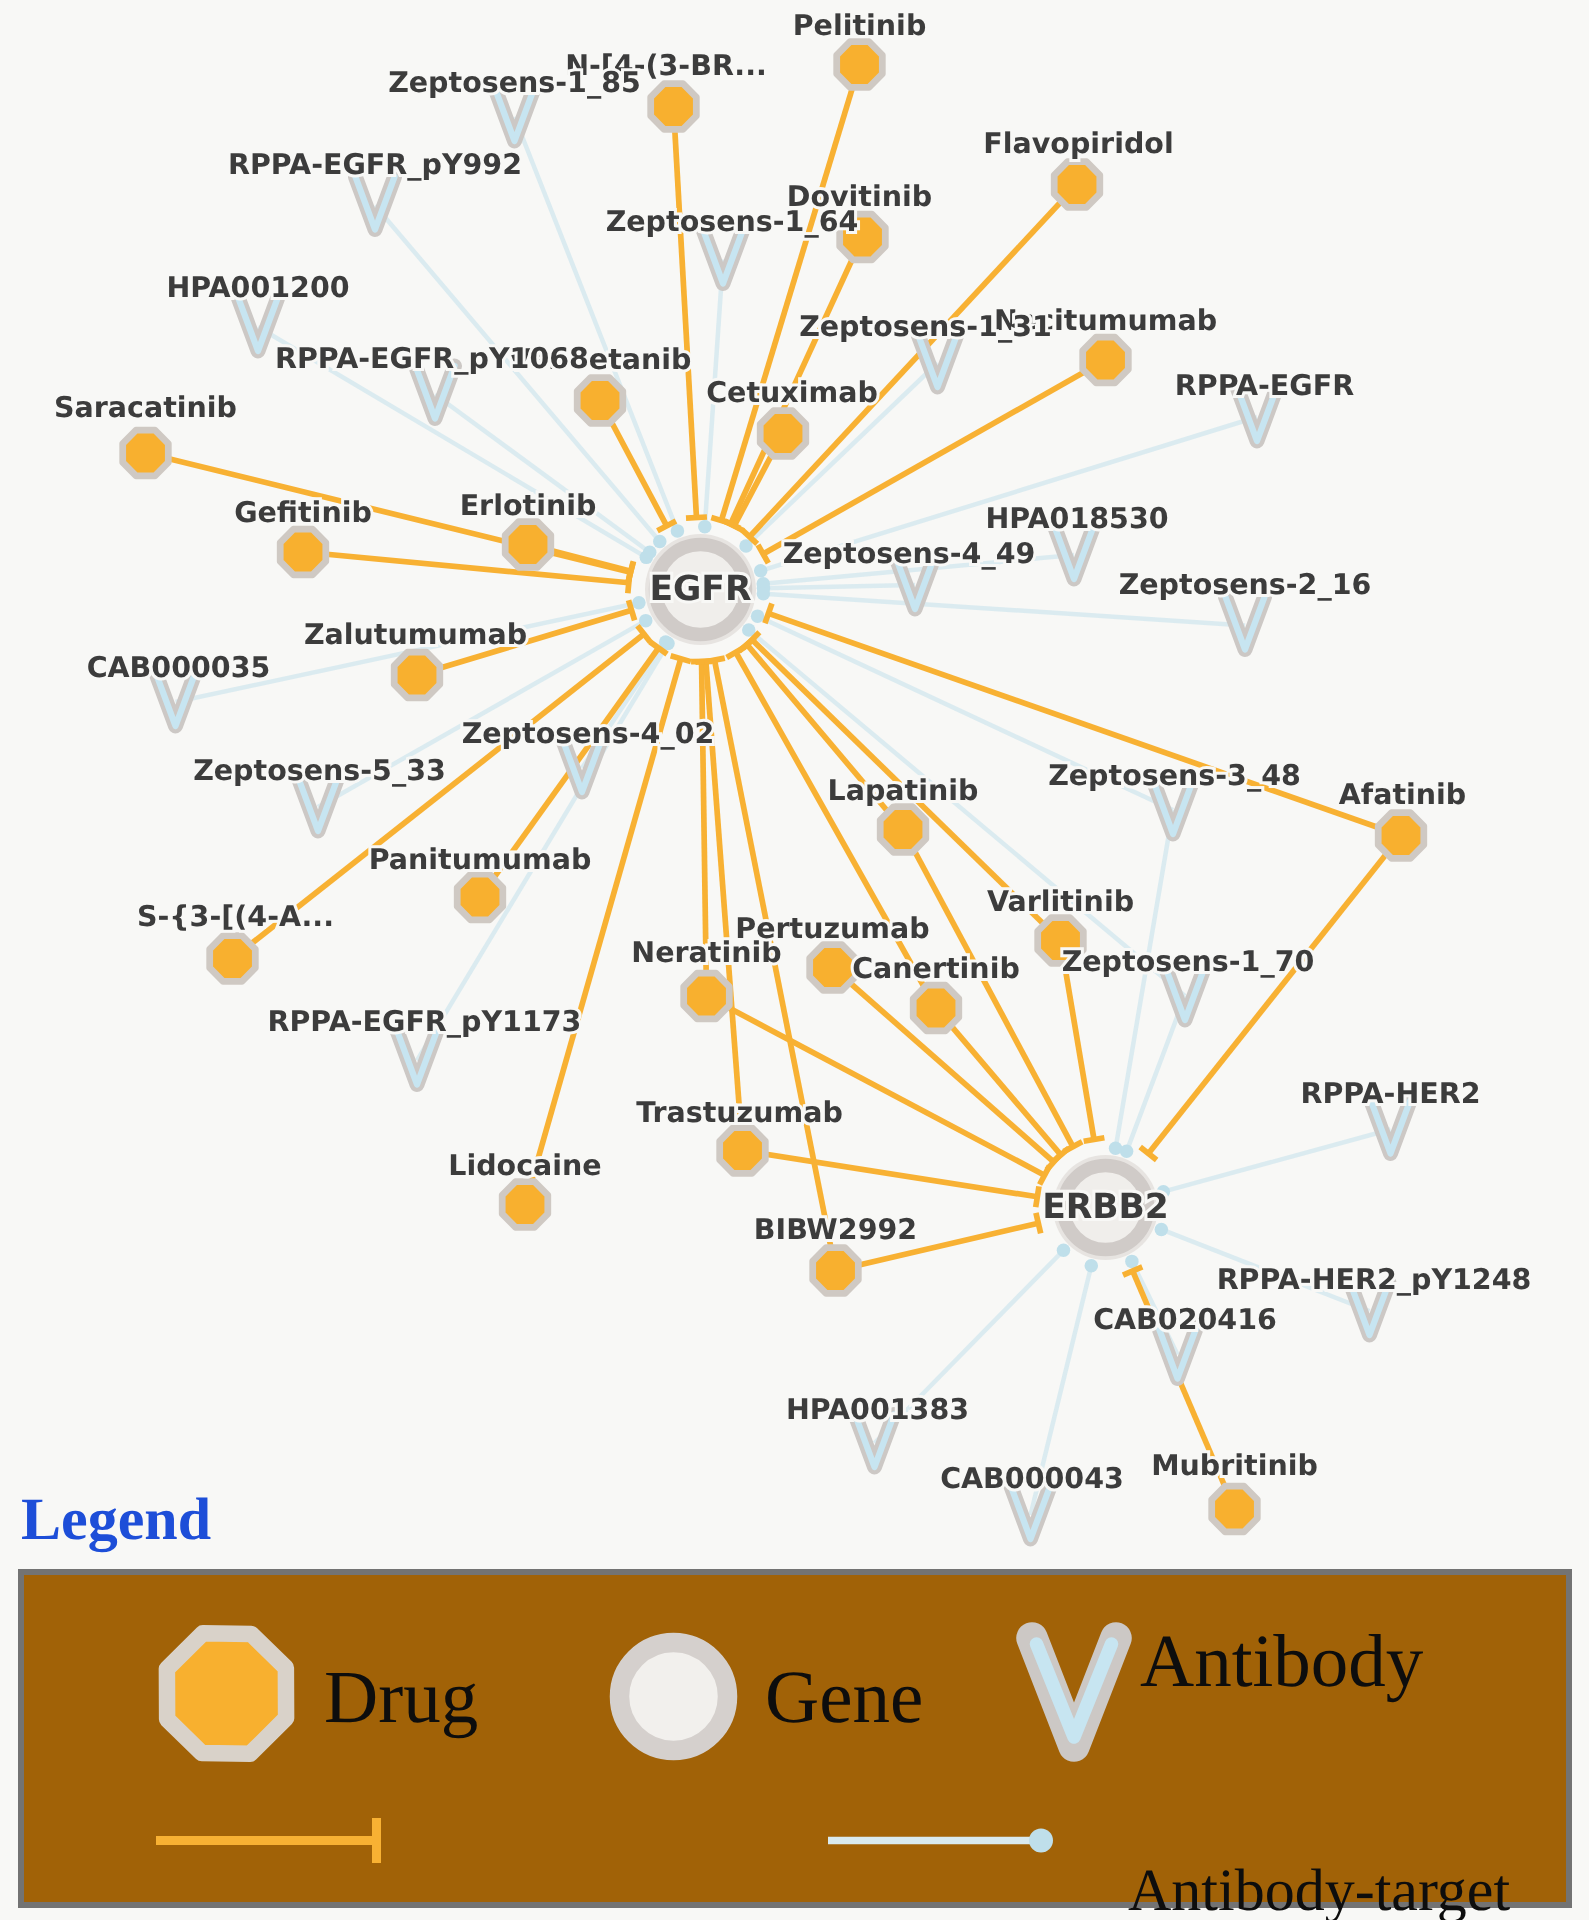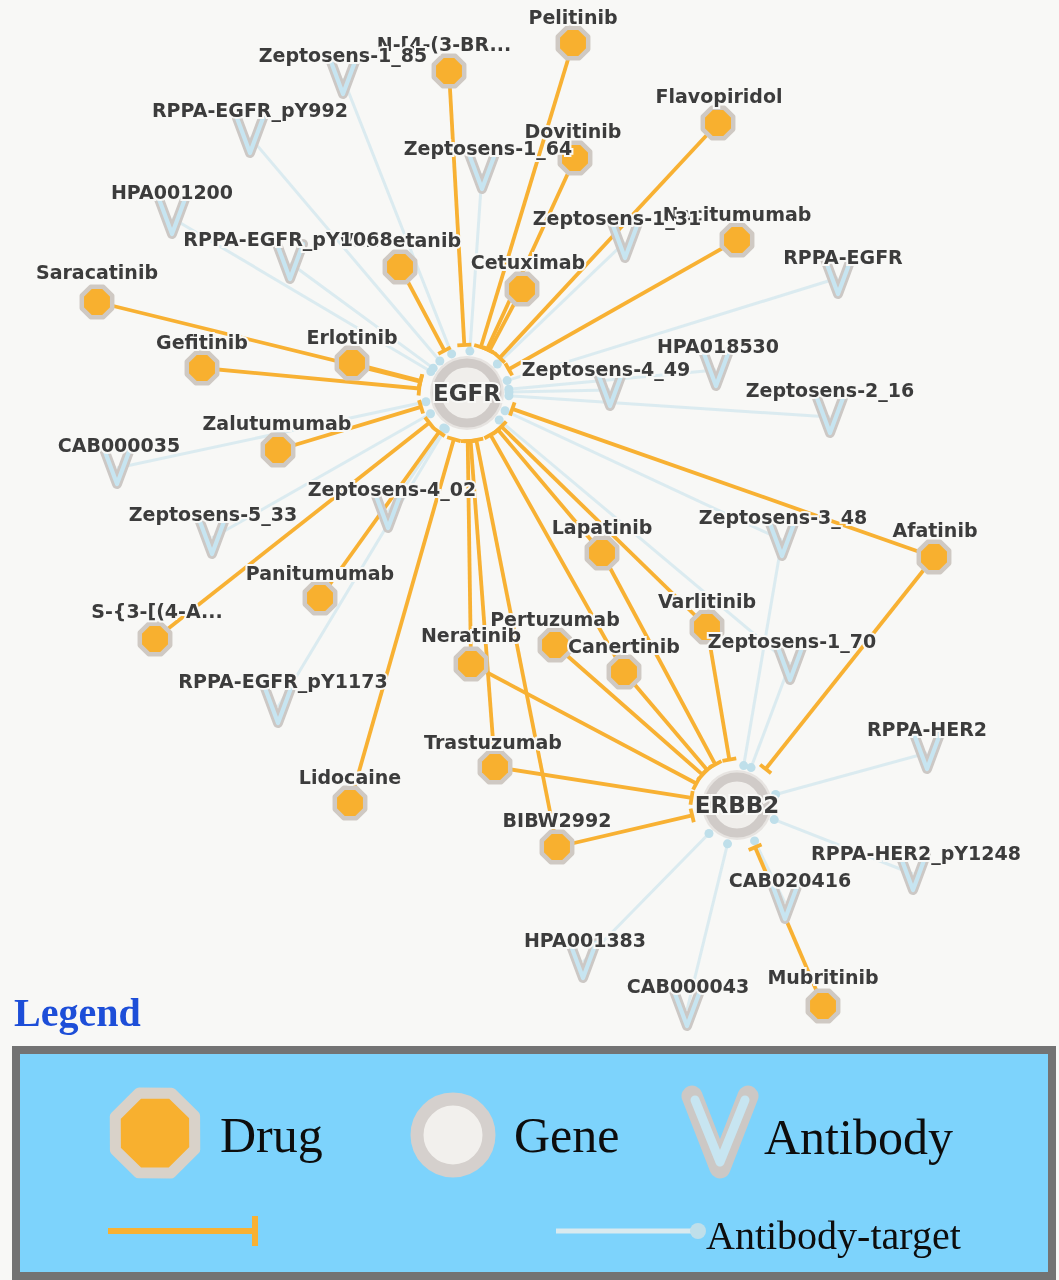--- a/index.html
+++ b/index.html
@@ -8,39 +8,39 @@
     background:#F8F8F6;font-family:"DejaVu Sans","Liberation Sans",sans-serif;
   }
   #net{position:absolute;left:0;top:0;}
   .legend-title{
     position:absolute;left:14px;top:993px;
     font-family:"Liberation Serif","DejaVu Serif",serif;
     font-weight:bold;font-size:40px;color:#1d4ed8;line-height:1;
   }
   .legend-box{
     position:absolute;left:12px;top:1046px;width:1028px;height:218px;
-    border:8px solid #737373;background:#7dd3fc;
+    border:4px solid #737373;background:#a16207;
   }
   .legend-box svg{position:absolute;}
   .lg-label{
     position:absolute;font-family:"Liberation Serif","DejaVu Serif",serif;
     color:#0d0d0d;line-height:1;white-space:nowrap;
   }
   .lg-big{font-size:50px;top:56px;}
   .lg-small{font-size:40px;top:162px;}
   .lg-oct{left:87px;top:31px;}
   .lg-drug{left:200px;}
   .lg-genesvg{left:389px;top:37px;}
   .lg-gene{left:494px;}
   .lg-chev{left:660px;top:26px;}
-  .lg-ab{left:744px;top:58px;text-align:right;}
+  .lg-ab{left:744px;top:32px;text-align:right;}
   .lg-dline{left:82px;top:157px;}
   .lg-dt{left:250px;}
   .lg-aline{left:530px;top:157px;}
-  .lg-at{left:686px;}
+  .lg-at{left:736px;margin-top:28px;}
 </style>
 </head>
 <body>
 
 <div class="stage">
 
   <svg id="net" width="1059" height="1280" viewBox="0 0 1059 1280">
       <line x1="343" y1="78" x2="451.6157343008288" y2="353.9190024577506" stroke="#D9EAEF" stroke-width="3" stroke-opacity="0.95"></line>
       <circle cx="451.6157343008288" cy="353.9190024577506" r="4.5" fill="#BFDFEA"></circle>
       <line x1="250" y1="137" x2="439.8423853124746" y2="360.96152368660603" stroke="#D9EAEF" stroke-width="3" stroke-opacity="0.95"></line>

